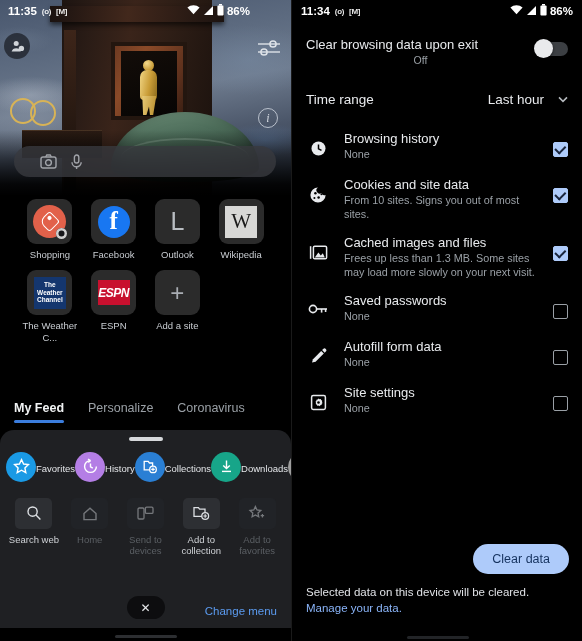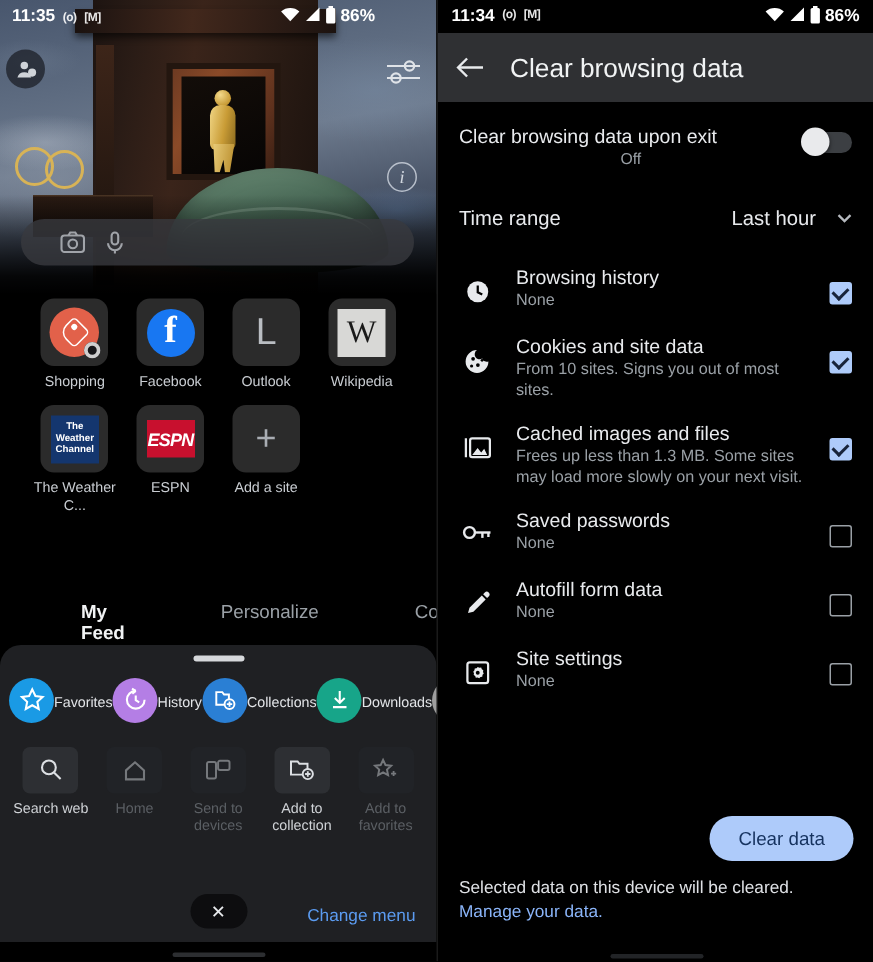--- a/index.html
+++ b/index.html
@@ -225,21 +225,21 @@
     letter-spacing: -.5px;
   }
   .plus-glyph { color: #a9adb3; font-size: 24px; font-weight: 300; line-height: 22px; }
 
   
   .feedtabs {
     position: absolute; left: 0; top: 397px; width: 291px; height: 34px;
     display: flex; align-items: flex-start; padding: 0 14px; gap: 24px;
     z-index: 5;
   }
-  .ftab { font-size: 12.5px; color: #9aa0a6; padding-top: 4px; margin-left: 40px; }
+  .ftab { font-size: 12.5px; color: #9aa0a6; padding-top: 4px; }
   .ftab.active { color: #f1f3f4; font-weight: bold; }
   .ftab.active::after {
     content: ""; display: block; margin-top: 5px; height: 2.5px;
     background: #3b7ddd; border-radius: 2px;
   }
 
   
   .sheet {
     position: absolute; left: 0; bottom: 0; width: 291px; height: 211px;
     background: #1f2023;
@@ -304,21 +304,21 @@
   
   .right {
     position: relative; width: 291px; height: 641px;
     background: #000; color: #e8eaed;
     border-left: 1px solid #1a1a1a;
   }
   .r-statusbar {
     height: 22px; display: flex; align-items: center; padding: 0 9px;
     font-size: 11.5px; font-weight: bold; color: #fff; background: #000;
   }
-  .r-statusbar .sb-left { display: flex; gap: 5px; }
+  .r-statusbar .sb-left { display: flex; align-items: center; gap: 5px; }
   .r-statusbar .sb-right { margin-left: auto; display: flex; align-items: center; gap: 3px; }
 
   .r-header {
     height: 46px; background: #2f3033;
     display: flex; align-items: center; padding: 0 0 0 12px; gap: 17px;
   }
   .back-arrow { color: #e8eaed; display: flex; }
   .r-title { font-size: 17.5px; color: #f1f3f4; }
 
   .pref-row {
@@ -676,29 +676,20 @@
         <span>
           <svg width="7" height="12" viewBox="0 0 7 12">
               <rect x="2" y="0" width="3" height="1.6" fill="#fff"></rect>
               <rect x="0.4" y="1.4" width="6.2" height="10.2" rx="1" fill="#fff"></rect>
             </svg>
         </span>
         <span>86%</span>
       </div>
     </div>
 
-    <div class="r-header">
-      <span class="back-arrow">
-        <svg width="19" height="16" viewBox="0 0 19 16">
-          <line x1="1.4" y1="8" x2="18" y2="8" stroke="#e8eaed" stroke-width="1.6"></line>
-          <path d="M7.4 2 1.4 8l6 6" fill="none" stroke="#e8eaed" stroke-width="1.6"></path>
-        </svg>
-      </span>
-      <span class="r-title">Clear browsing data</span>
-    </div>
 
     <div class="pref-row">
       <div class="pref-main">
         <div class="pref-title">Clear browsing data upon exit</div>
         <div class="pref-sub">Off</div>
       </div>
       <div class="toggle">
         <div class="knob"></div>
       </div>
     </div>

